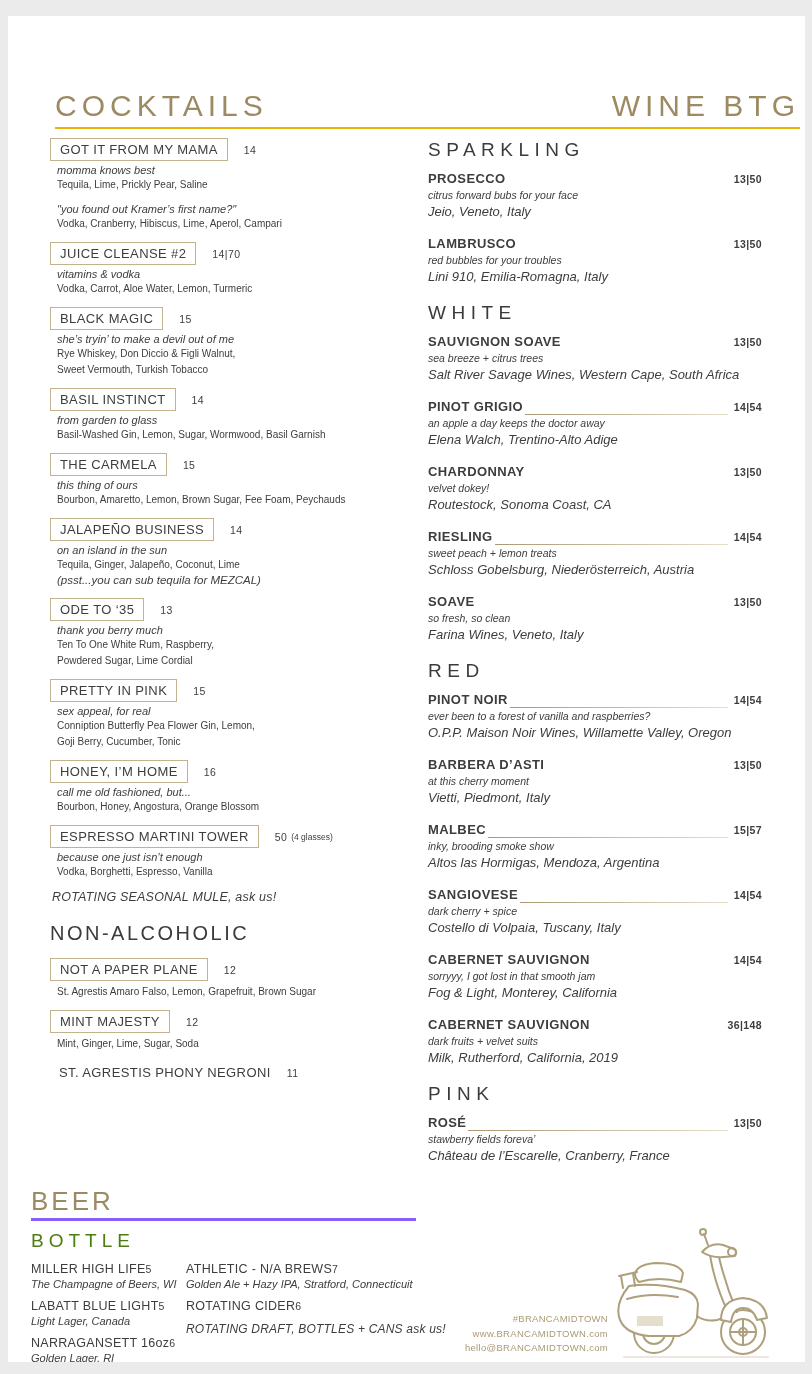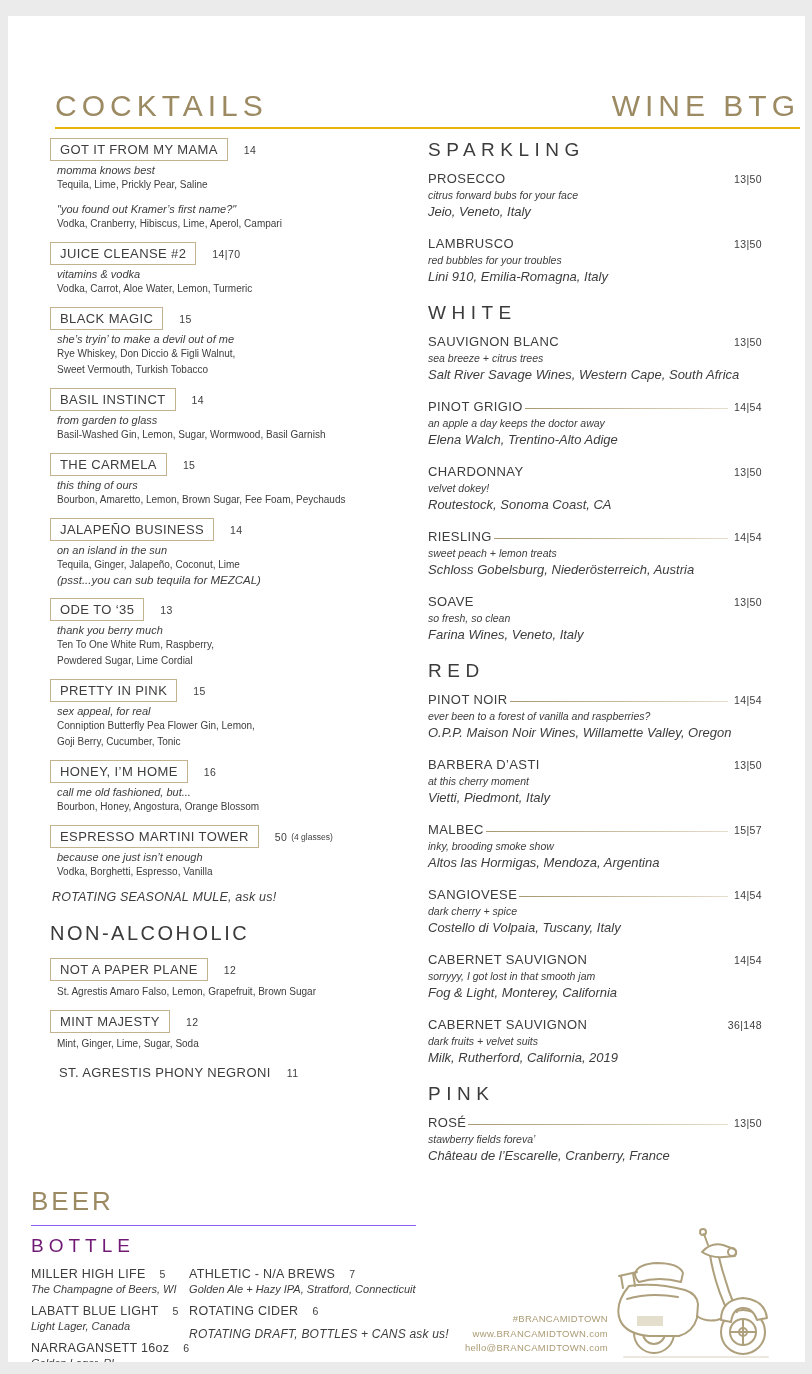--- a/index.html
+++ b/index.html
@@ -42,39 +42,39 @@
   .mule-note{font-style:italic;font-size:12.5px;letter-spacing:.2px;margin:8px 0 0 2px;}
   .subsection-title{
     font-size:20px;font-weight:400;letter-spacing:2.5px;color:#3b3b3b;
     margin:18px 0 13px 0;
   }
   
   .wine-sec-title{font-size:19px;font-weight:400;letter-spacing:5.5px;color:#3b3b3b;line-height:24px;margin:0 0 9px 0;}
   .wine-sec{margin-bottom:6px;}
   .wine-sec + .wine-sec .wine-sec-title{margin-top:8px;}
   .wine{margin-bottom:16px;}
-  .w-head{display:flex;align-items:center;line-height:16px;}
+  .w-head{display:flex;align-items:flex-end;line-height:16px;font-weight:bold;}
   .w-name{font-size:13px;letter-spacing:.4px;white-space:nowrap;}
   .w-leader{flex:1;height:1px;margin:2px 6px 0 2px;}
   .w-leader.on{background:linear-gradient(to right,#a99872,#e5decb);}
   .w-price{font-size:10.5px;letter-spacing:.4px;white-space:nowrap;}
   .w-tagline{font-style:italic;font-size:10.5px;line-height:13px;margin-top:2px;}
   .w-producer{font-style:italic;font-size:13px;line-height:16px;margin-top:2px;}
   
   .beer-sec{position:absolute;left:23px;top:1172px;width:385px;}
   .beer-title{
     font-size:26px;font-weight:300;letter-spacing:3px;color:#9c8a63;line-height:26px;
-    border-bottom:1px solid #8b5cf6;padding-bottom:11px;
-  }
-  .bottle-title{font-size:19px;font-weight:400;letter-spacing:5px;color:#701a75;margin:9px 0 10px 0;}
+    border-bottom:3px solid #8b5cf6;padding-bottom:4px;
+  }
+  .bottle-title{font-size:19px;font-weight:400;letter-spacing:5px;color:#4d7c0f;margin:9px 0 10px 0;}
   .beer-cols{display:flex;}
   .beer-col1{width:168px;}
   .beer-col2{width:230px;}
   .beer-item{margin-bottom:8px;}
-  .b-head{display:flex;align-items:baseline;gap:14px;line-height:15px;}
+  .b-head{display:flex;align-items:baseline;line-height:15px;}
   .b-name{font-size:12.5px;letter-spacing:.3px;white-space:nowrap;}
   .b-price{font-size:10.5px;}
   .b-desc{font-style:italic;font-size:11px;line-height:14px;white-space:nowrap;}
   .beer-note{font-style:italic;font-size:12px;letter-spacing:.2px;margin-top:8px;white-space:nowrap;}
   
   .contact{
     position:absolute;left:420px;top:1296px;width:180px;text-align:right;
     color:#ab9b74;font-size:9.5px;line-height:14.5px;letter-spacing:.3px;
   }
   .scooter{position:absolute;left:598px;top:1212px;width:178px;height:138px;}
@@ -258,21 +258,21 @@
     <div class="w-tagline">red bubbles for your troubles</div>
     <div class="w-producer">Lini 910, Emilia-Romagna, Italy</div>
   </div>
         </div>
     </div>
     <div class="wine-sec">
       <div class="wine-sec-title">WHITE</div>
       <div>
           <div class="wine">
     <div class="w-head">
-      <span class="w-name">SAUVIGNON BLANC</span>
+      <span class="w-name">SAUVIGNON SOAVE</span>
       <span class="w-leader"></span>
       <span class="w-price">13|50</span>
     </div>
     <div class="w-tagline">sea breeze + citrus trees</div>
     <div class="w-producer">Salt River Savage Wines, Western Cape, South Africa</div>
   </div>
           <div class="wine">
     <div class="w-head">
       <span class="w-name">PINOT GRIGIO</span>
       <span class="w-leader on"></span>

